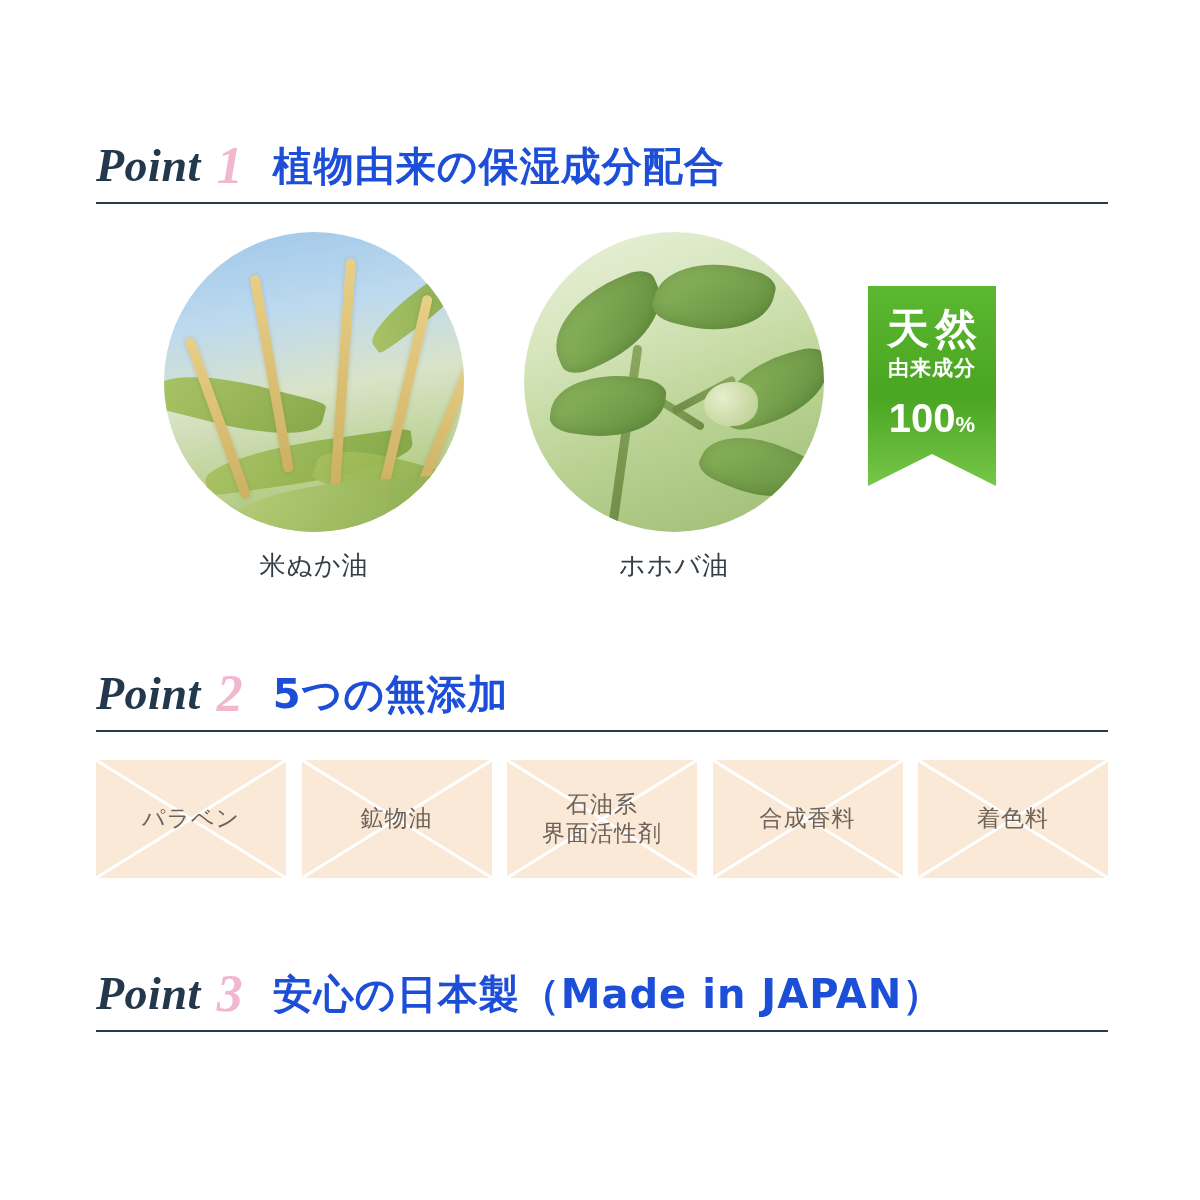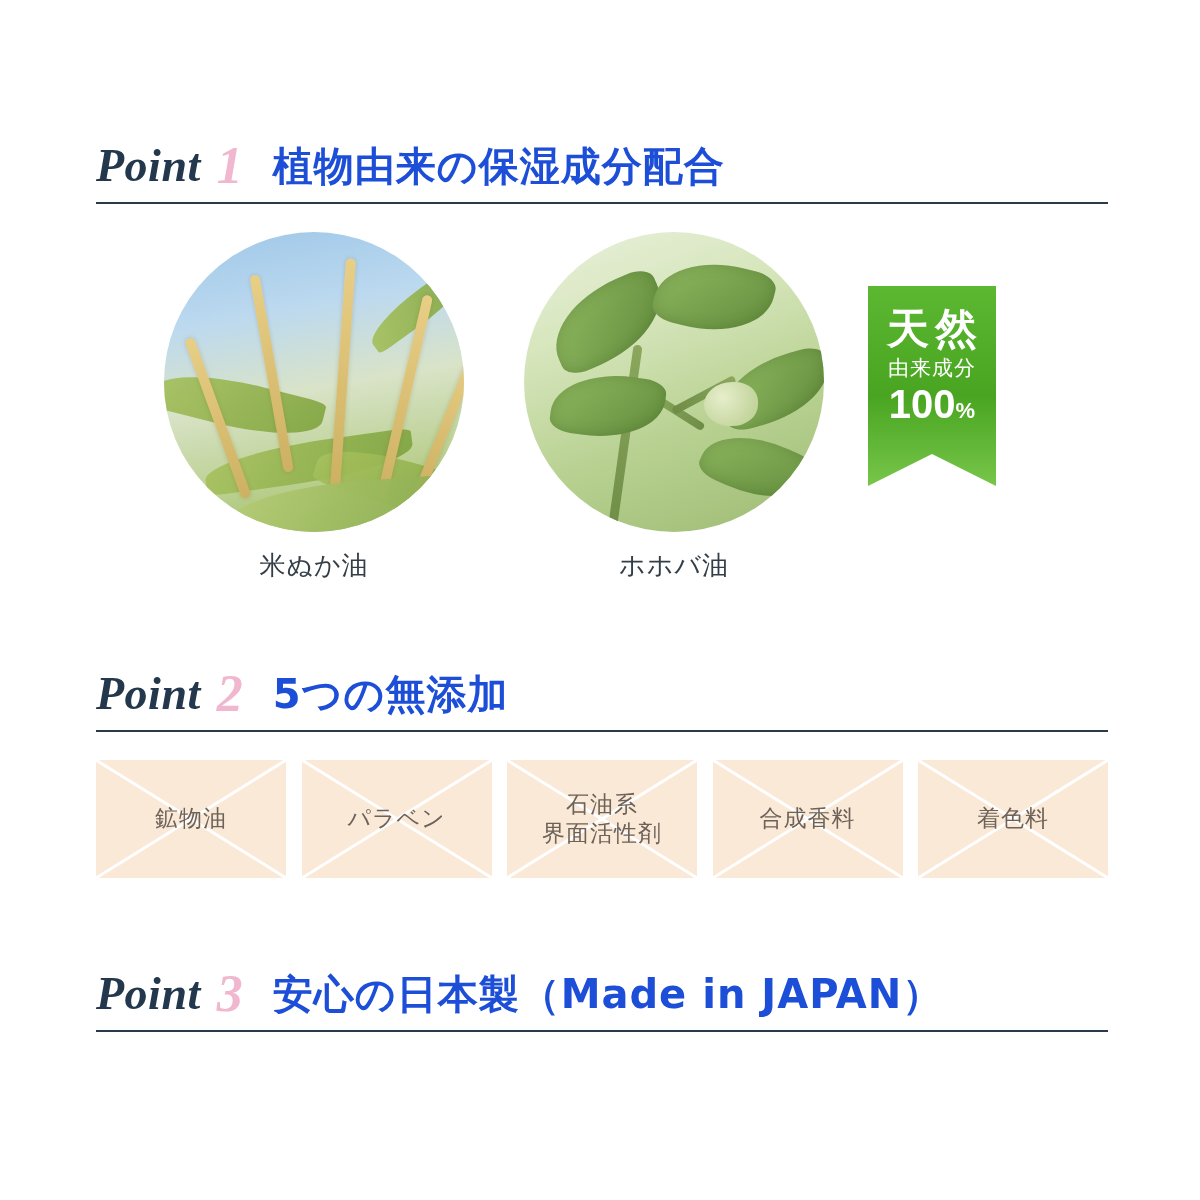--- a/index.html
+++ b/index.html
@@ -149,27 +149,28 @@
     letter-spacing: 6px;
     padding-top: 20px;
     text-indent: 6px;
     line-height: 1.1;
   }
   .badge-sub {
     font-family: "DejaVu Sans", "Liberation Sans", sans-serif;
     font-size: 21px;
     letter-spacing: 1px;
     margin-top: 2px;
+    font-weight: bold;
   }
   .badge-num {
     font-family: "Liberation Sans", sans-serif;
     font-weight: 700;
     font-size: 40px;
     letter-spacing: 0px;
-    margin-top: 0;
+    margin-top: 14px;
   }
   .badge-num .pct {
     font-size: 22px;
     font-weight: 700;
   }
 
   
   #freeof-row {
     position: absolute;
     left: 96px;
@@ -261,26 +262,26 @@
 
   <div class="section-head" id="head2">
     <span class="point-word">Point</span>
     <span class="point-num">2</span>
     <span class="point-title">5つの無添加</span>
   </div>
 
   <div id="freeof-row">
     <div class="freeof-tile">
       <div class="freeof-label">
+        <span>パラベン</span>
+      </div>
+    </div>
+    <div class="freeof-tile">
+      <div class="freeof-label">
         <span>鉱物油</span>
-      </div>
-    </div>
-    <div class="freeof-tile">
-      <div class="freeof-label">
-        <span>パラベン</span>
       </div>
     </div>
     <div class="freeof-tile">
       <div class="freeof-label">
         <span>石油系</span><br>
         <span>界面活性剤</span>
       </div>
     </div>
     <div class="freeof-tile">
       <div class="freeof-label">

